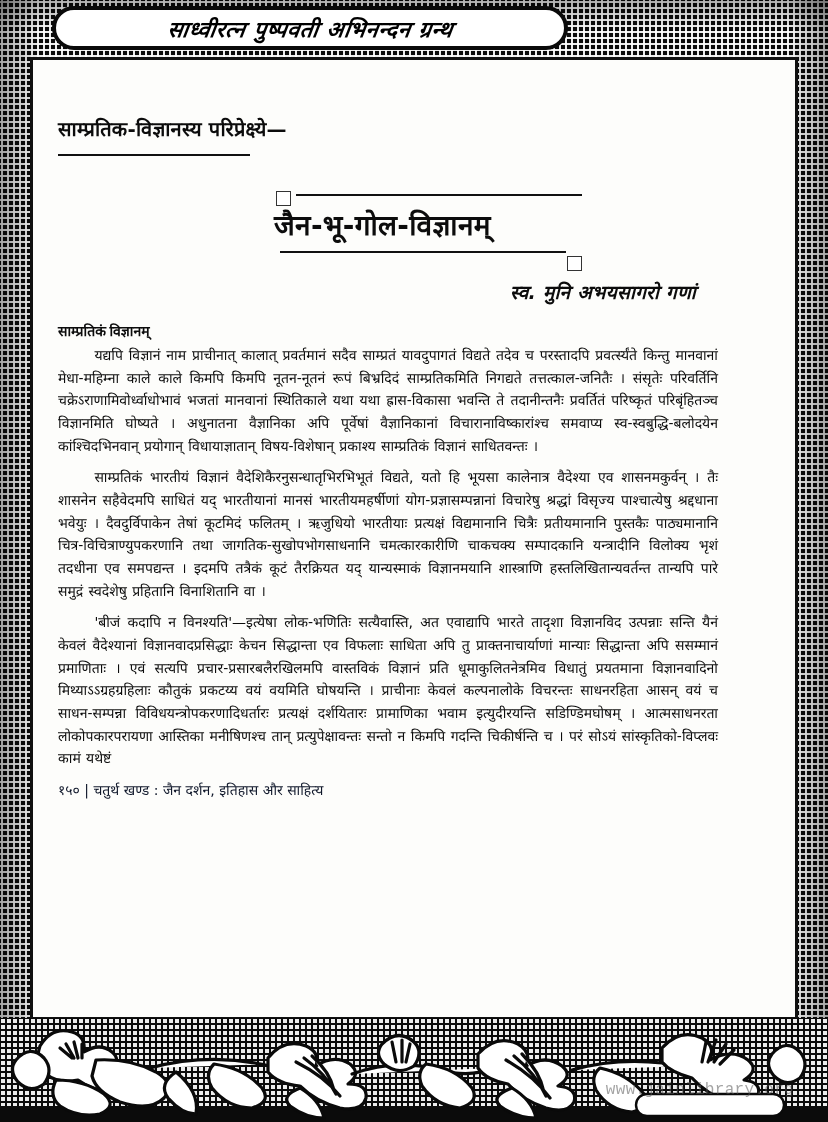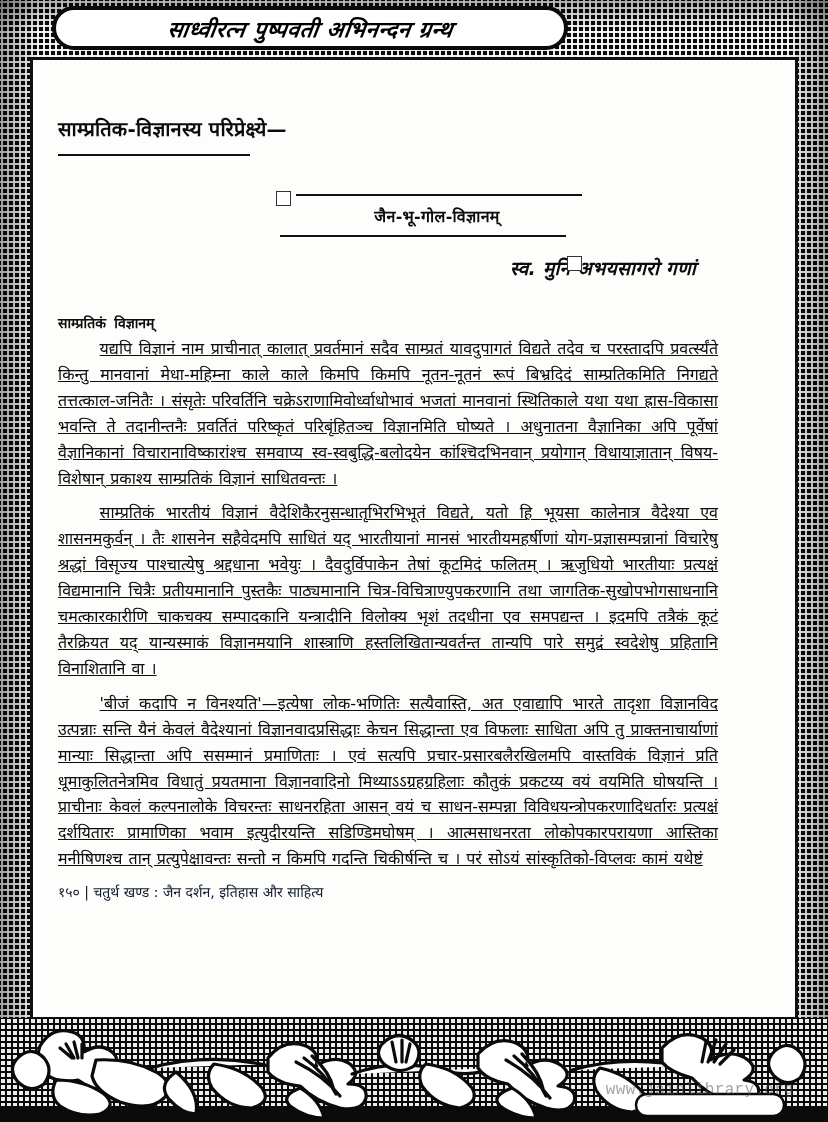--- a/index.html
+++ b/index.html
@@ -128,59 +128,57 @@
     position: absolute;
     width: 15px;
     height: 15px;
     border: 1.6px solid #333;
     background: #fff;
     box-sizing: border-box;
   }
   .title-sq.tl { left: 6px;  top: -3px; }
   .title-sq.br { left: 297px; top: 62px; }
   .title-text {
-    text-align: center;
-    font-family: "DejaVu Sans", sans-serif;
-    font-weight: 700;
-    font-size: 16px;
+    font-family: "DejaVu Sans", sans-serif;
+    font-weight: 700;
+    font-size: 28px;
     letter-spacing: 0.3px;
     padding: 9px 0 6px 4px;
   }
 
   .byline {
-    margin-top: 18px;
+    margin-top: 26px;
     text-align: right;
     padding-right: 22px;
     font-family: "DejaVu Sans", sans-serif;
     font-style: italic;
     font-weight: 700;
     font-size: 19px;
     letter-spacing: 0.3px;
   }
 
   
   .section-head {
-    margin-top: 32px;
-    font-family: Liberation Mono, monospace;
+    margin-top: 16px;
+    font-family: Liberation Serif, serif;
     font-weight: 700;
     font-size: 14px;
   }
   .body-text {
     margin-top: 4px;
   }
   .para {
     font-family: "DejaVu Sans", sans-serif;
-    font-size: 16px;
+    font-size: 14px;
     line-height: 1.62;
     text-align: justify;
     text-justify: inter-word;
     text-indent: 2.6em;
     margin: 0 0 10px 0;
     word-spacing: 0.06em;
-    text-decoration: underline;
   }
   .para.tight { margin-bottom: 9px; }
 
   
   .footer {
     position: absolute;
     left: 58px;
     bottom: 16px;
     font-family: "DejaVu Sans", sans-serif;
     font-size: 14px;

